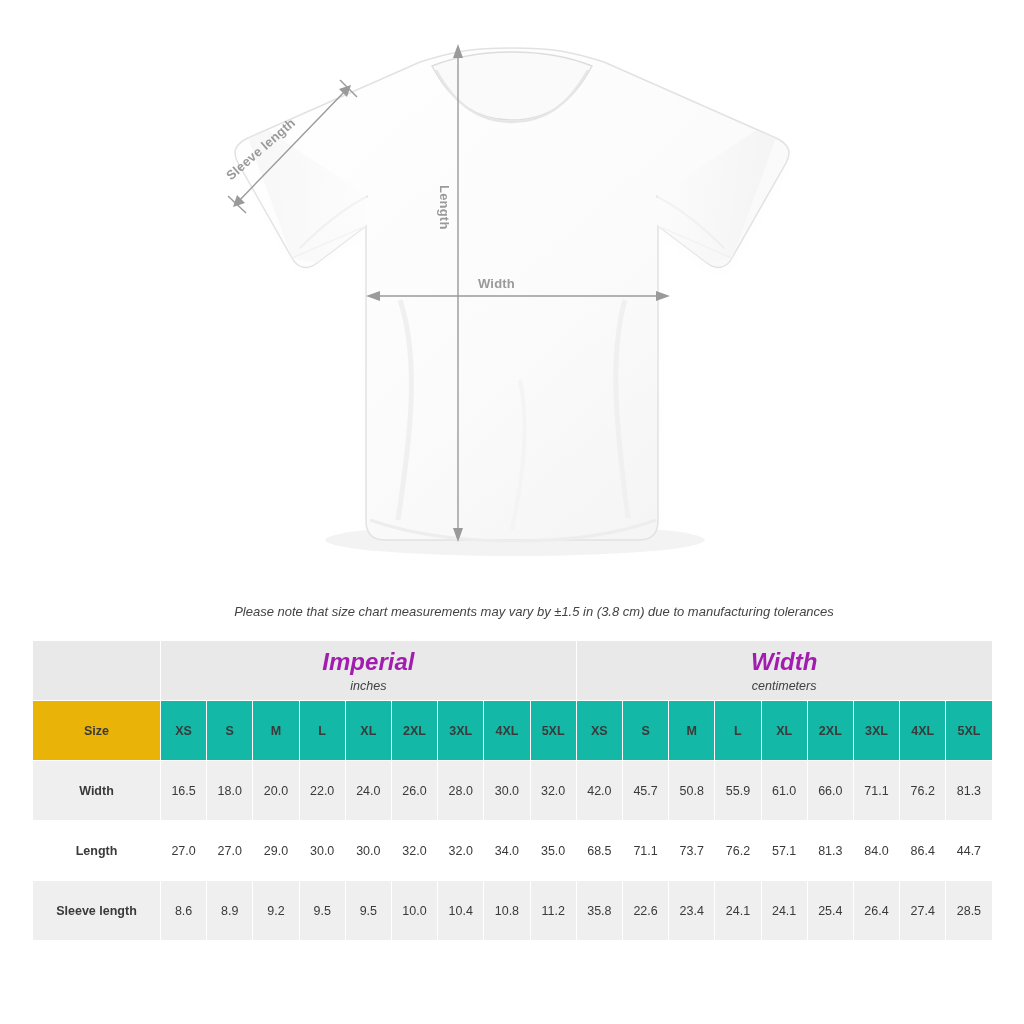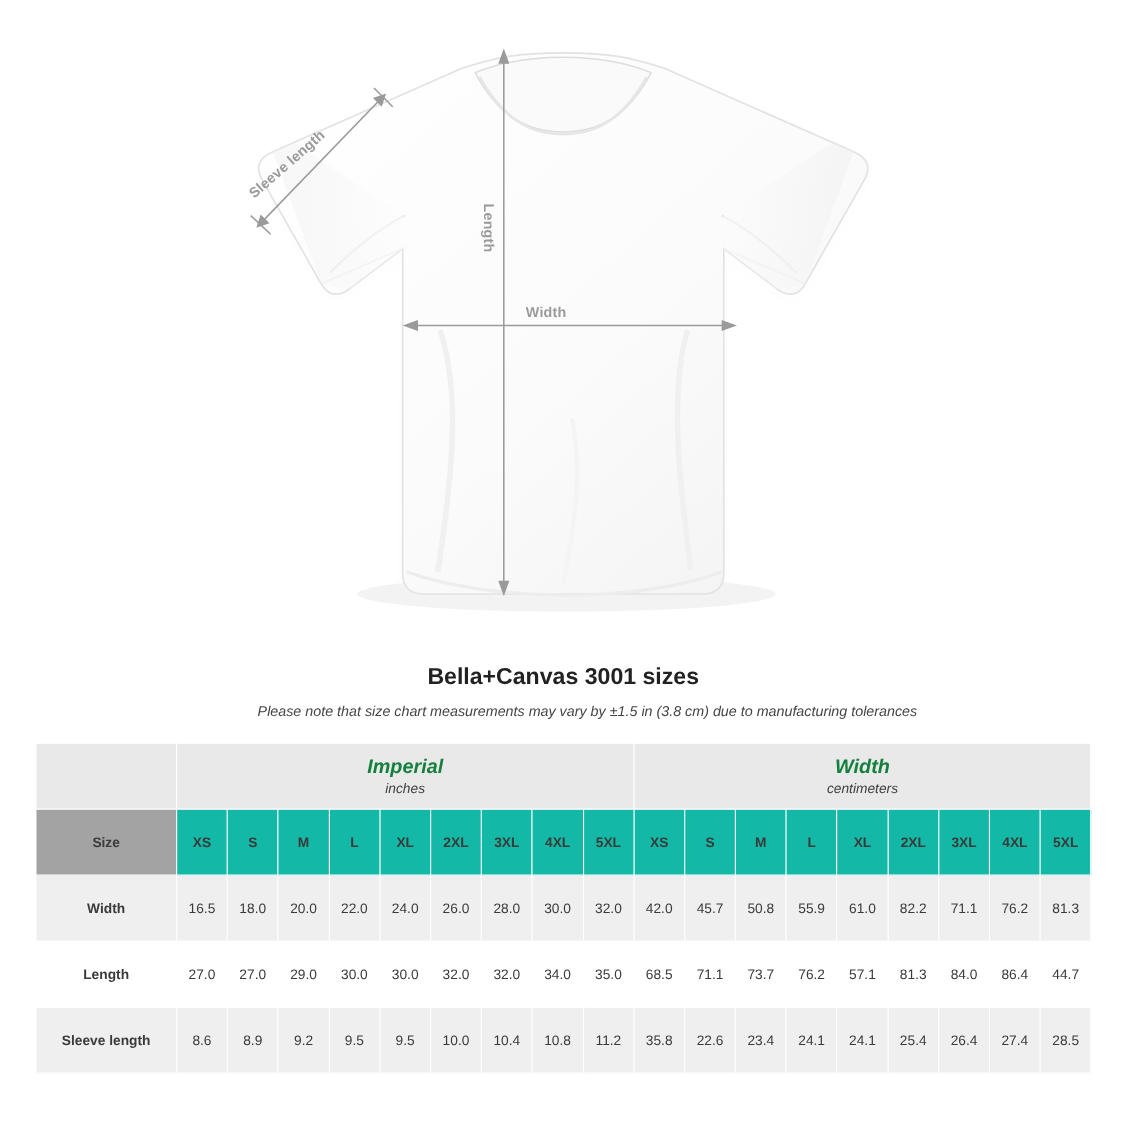--- a/index.html
+++ b/index.html
@@ -93,38 +93,38 @@
     color: #3a3a3a;
     padding: 0;
     height: 59px;
     vertical-align: middle;
   }
   .unit-head {
     background: #e9e9e9;
     height: 86px;
   }
   .unit-head .u-name {
-    font-size: 18px;
+    font-size: 24px;
     font-style: italic;
     font-weight: bold;
-    color: #15803d;
+    color: #a21caf;
     display: block;
     line-height: 1.15;
   }
   .unit-head .u-sub {
     font-size: 12.5px;
     font-style: italic;
     color: #404040;
     display: block;
     margin-top: 3px;
   }
   .corner { background: #e9e9e9; }
 
   .hdr-row td { background: #14b8a6; font-weight: bold; font-size: 12.5px; color: #3a3a3a; height: 56px;}
-  .hdr-row td.rowlabel { background: #a3a3a3; }
+  .hdr-row td.rowlabel { background: #eab308; }
 
   .rowlabel {
     font-weight: bold;
     color: #3a3a3a;
     font-size: 12.5px;
   }
   tr.shade td { background: #efefef; }
   tr.plain td { background: #ffffff; }
 
   col.c-label { width: 128px; }
@@ -226,21 +226,20 @@
   </svg>
 
   <div class="annot">
     <span class="annot-label lbl-width">Width</span>
     <span class="annot-label lbl-length">Length</span>
     <span class="annot-label lbl-sleeve">Sleeve length</span>
   </div>
 </div>
 
 <div class="titleblock">
-  <h1 class="chart-title">Bella+Canvas 3001 sizes</h1>
   <div class="chart-note">Please note that size chart measurements may vary by ±1.5 in (3.8 cm) due to manufacturing tolerances</div>
 </div>
 
 <div class="table-wrap">
   <table class="sizes">
     <colgroup>
       <col class="c-label">
       <col class="c-cell">
         <col class="c-cell">
         <col class="c-cell">
@@ -302,21 +301,21 @@
           <td>24.0</td>
           <td>26.0</td>
           <td>28.0</td>
           <td>30.0</td>
           <td>32.0</td>
           <td>42.0</td>
           <td>45.7</td>
           <td>50.8</td>
           <td>55.9</td>
           <td>61.0</td>
-          <td>82.2</td>
+          <td>66.0</td>
           <td>71.1</td>
           <td>76.2</td>
           <td>81.3</td>
         </tr>
         <tr class="plain">
           <td class="rowlabel">Length</td>
           <td>27.0</td>
           <td>27.0</td>
           <td>29.0</td>
           <td>30.0</td>

